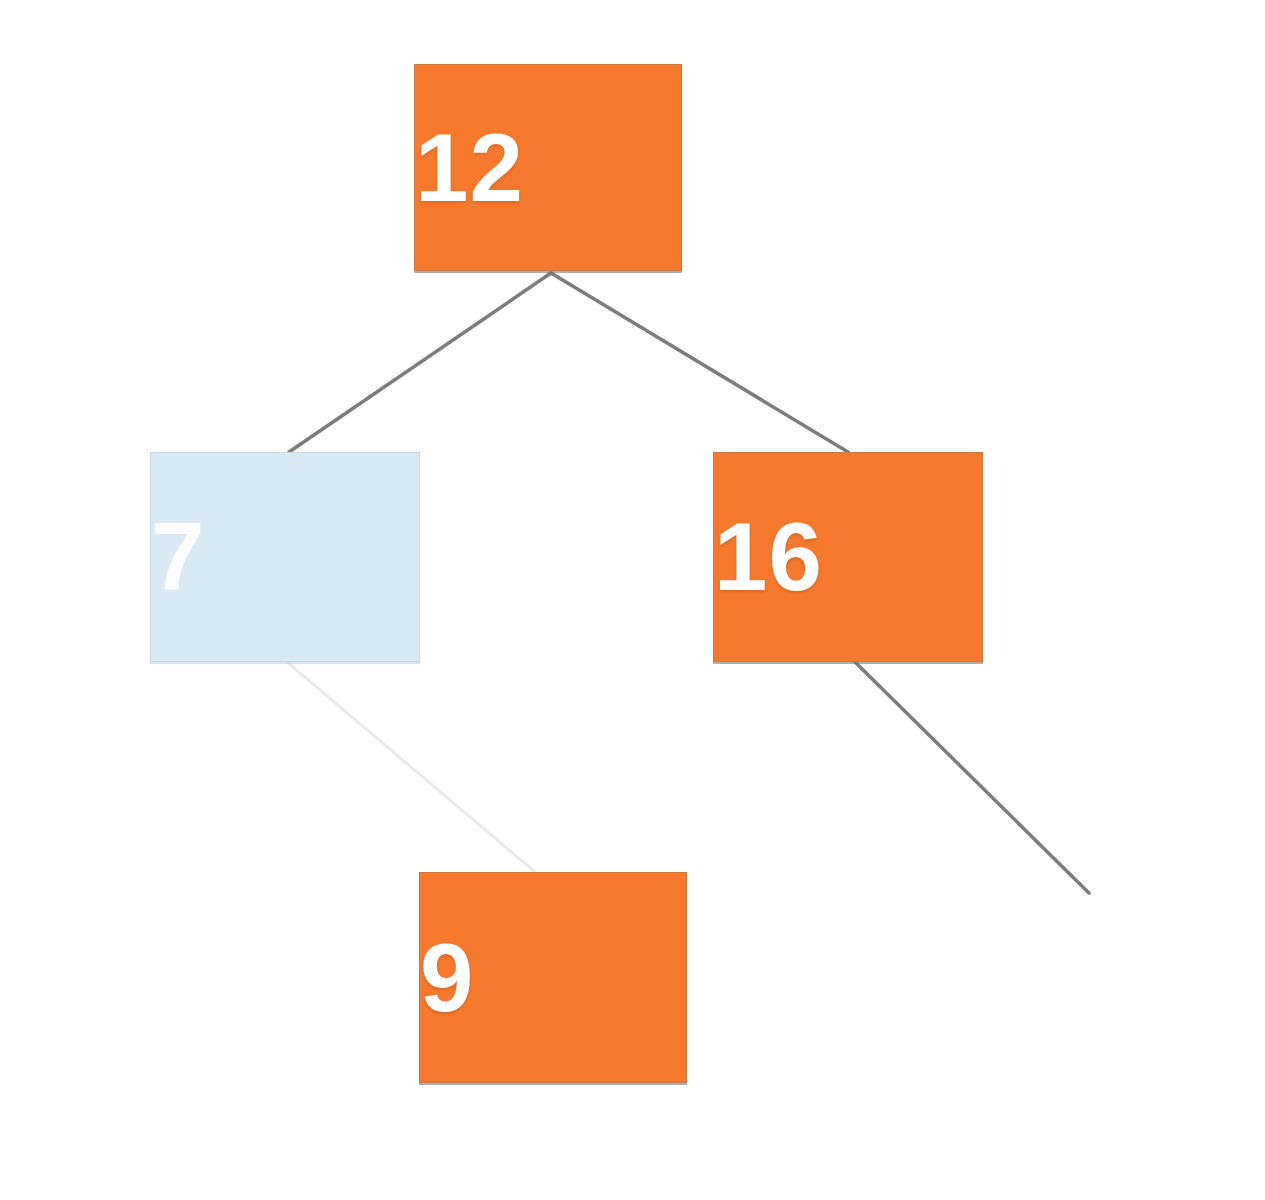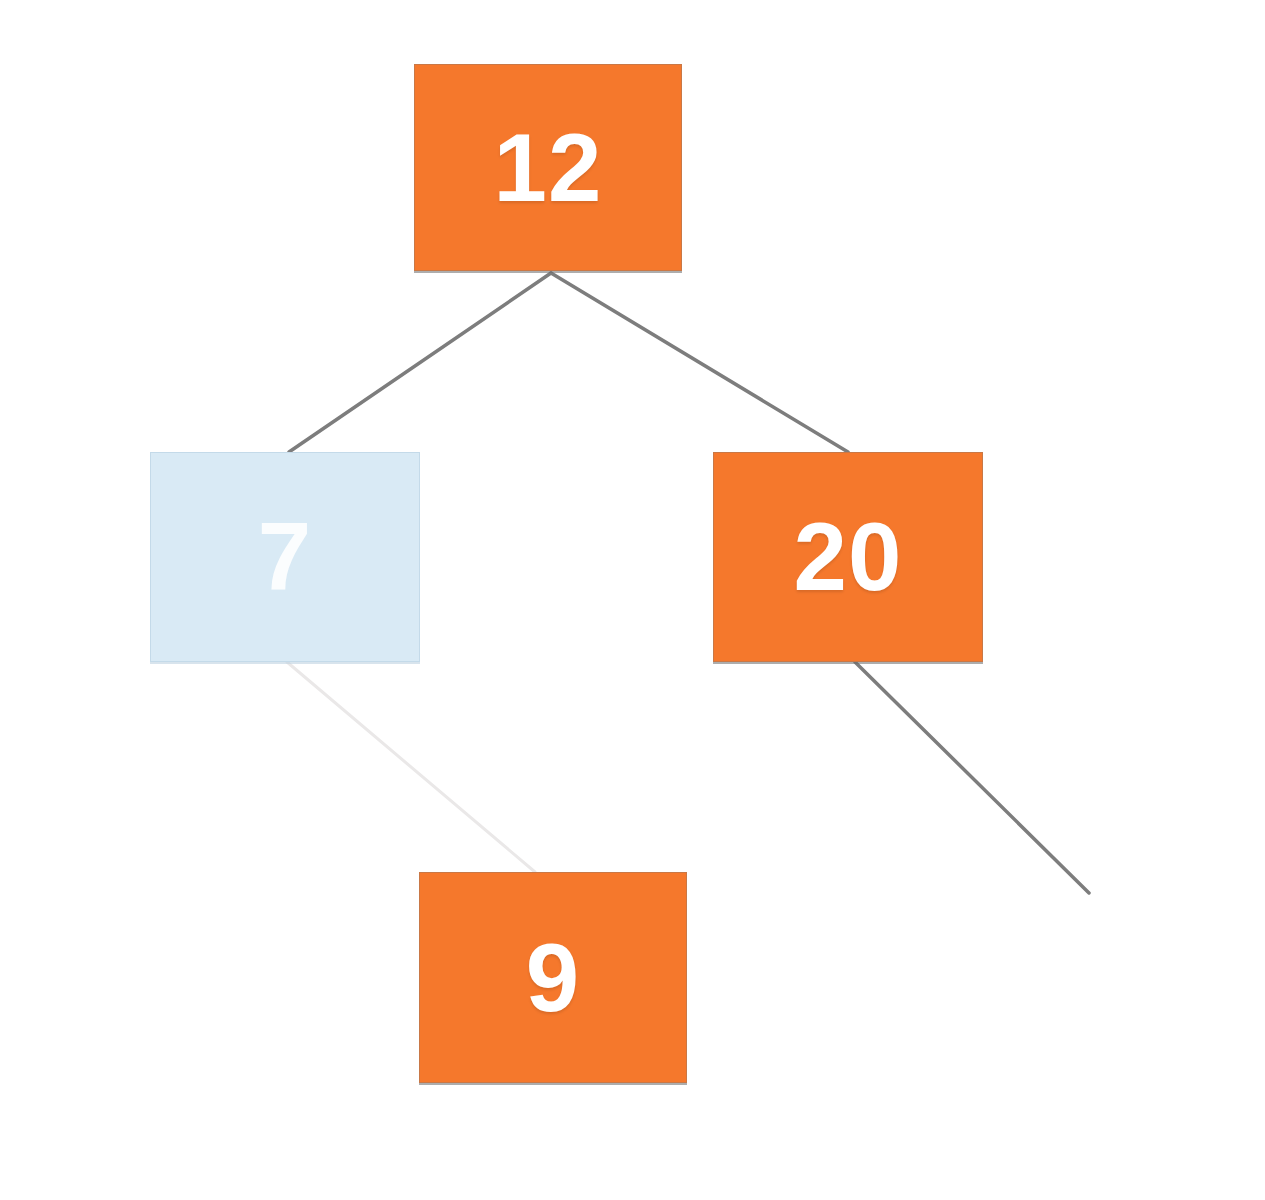--- a/index.html
+++ b/index.html
@@ -20,21 +20,21 @@
     left: 0;
     top: 0;
     width: 1265px;
     height: 1200px;
     pointer-events: none;
   }
   .node {
     position: absolute;
     display: flex;
     align-items: center;
-    justify-content: center;
+    justify-content: flex-start;
     box-sizing: border-box;
     border: 1px solid rgba(120, 120, 120, 0.35);
     box-shadow: 0 2px 0 rgba(105, 105, 105, 0.55);
   }
   .node--blue {
     border: 1px solid rgba(170, 200, 220, 0.45);
     box-shadow: 0 2px 0 rgba(190, 210, 225, 0.6);
   }
   .node__value {
     color: #ffffff;
@@ -70,21 +70,21 @@
 
   <div class="node node--orange pos-12" style="background: rgb(245, 120, 44);">
     <span class="node__value">12</span>
   </div>
 
   <div class="node node--blue pos-7" style="background: rgb(217, 234, 245);">
     <span class="node__value">7</span>
   </div>
 
   <div class="node node--orange pos-14" style="background: rgb(245, 120, 44);">
-    <span class="node__value">20</span>
+    <span class="node__value">16</span>
   </div>
 
   <div class="node node--orange pos-9" style="background: rgb(245, 120, 44);">
     <span class="node__value">9</span>
   </div>
 
 
 </div>
 
 </body></html>

